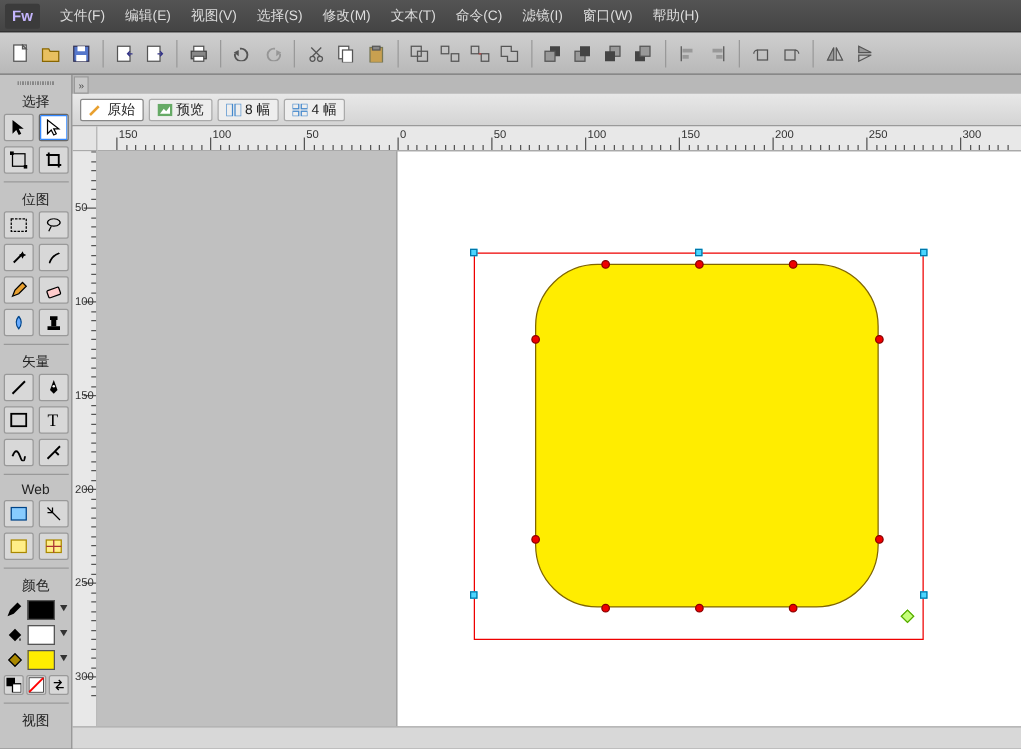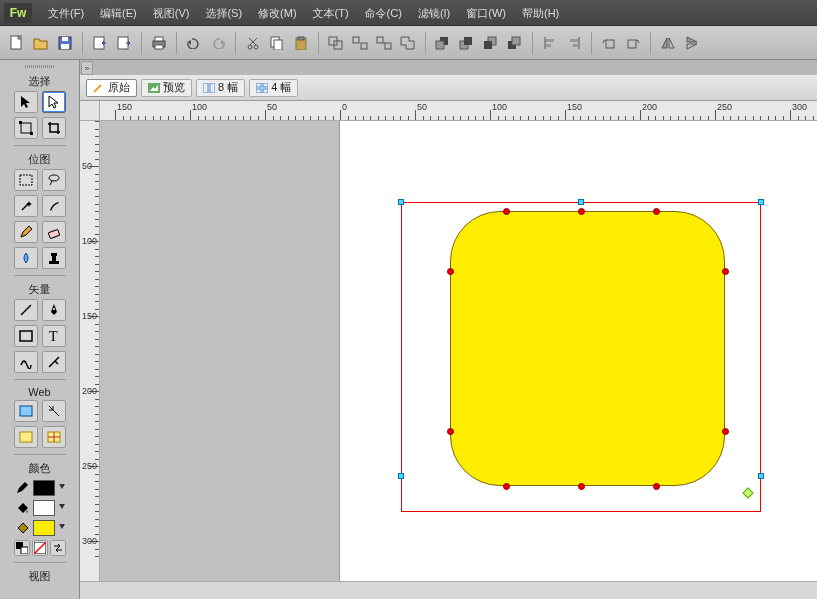--- a/index.html
+++ b/index.html
@@ -1,37 +1,37 @@
 <!DOCTYPE html>
 <html><head>
 <meta charset="utf-8">
 <style>
 * { box-sizing: border-box; margin: 0; padding: 0; user-select: none; }
 body { font-family: "Microsoft YaHei", Tahoma, sans-serif; font-size: 11px; background: #4b4b4b; width: 817px; height: 599px; overflow: hidden; position: relative; }
 
 
 .menubar { background: linear-gradient(#545454,#444); height: 26px; display: flex; align-items: center; padding: 0 4px; border-bottom: 1px solid #2a2a2a; }
-.logo { width: 28px; height: 20px; background: #3b3b3b; color: #bef264; font-weight: bold; font-size: 12px; display: flex; align-items: center; justify-content: center; border-radius: 2px; margin-right: 8px; }
+.logo { width: 28px; height: 20px; background: #3b3b3b; color: #c4b5fd; font-weight: bold; font-size: 12px; display: flex; align-items: center; justify-content: center; border-radius: 2px; margin-right: 8px; }
 .menubar .mitem { color: #ddd; padding: 0 8px; height: 26px; line-height: 26px; cursor: default; }
 .menubar-right { margin-left: auto; display: flex; align-items: center; gap: 6px; }
 .br-badge { width:20px; height:16px; background:#1a1a1a; color:#ccc; font-size:9px; display:flex; align-items:center; justify-content:center; border:1px solid #666; }
 .menubar-right svg { stroke:#ccc; fill:#ccc; }
 .zoom-box { width:60px; height:18px; background:#e8e8e8; border:1px solid #888; display:flex; align-items:center; padding:0 4px; font-size:11px; color:#000; }
 .zoom-dd { width:12px; height:18px; background:#e8e8e8; border:1px solid #888; display:flex; align-items:center; justify-content:center; }
 
 
 .maintoolbar { background: linear-gradient(#cfcfcf,#b8b8b8); height: 34px; display:flex; align-items:center; padding: 0 6px; gap: 2px; border-bottom:1px solid #888; }
 .tbtn { width:22px; height:22px; display:flex; align-items:center; justify-content:center; border:1px solid transparent; border-radius:2px; }
 .tsep { width:1px; height:22px; background:#999; margin:0 4px; }
 
 
 .content-row { display:flex; height: calc(599px - 26px - 34px); }
 
 
-.toolpanel { width:80px; background:#c4c4c4; border-right:1px solid #8a8a8a; display:flex; flex-direction:column; align-items:center; padding-top:2px; }
+.toolpanel { width:58px; background:#c4c4c4; border-right:1px solid #8a8a8a; display:flex; flex-direction:column; align-items:center; padding-top:2px; }
 .tp-grip { width:56px; height:8px; display:flex; align-items:center; justify-content:center; }
 .tp-grip::before { content:""; width:30px; height:3px; background:repeating-linear-gradient(90deg,#888 0 1px,transparent 1px 2px); }
 .tp-label { font-size:11px; color:#222; margin:4px 0 2px; }
 .tp-grid { display:grid; grid-template-columns: 24px 24px; gap:4px; margin-bottom:4px; }
 .tp-btn { width:24px; height:22px; background:#d8d8d8; border:1px solid #999; display:flex; align-items:center; justify-content:center; border-radius:2px; }
 .tp-btn.sel { background:#fff; border-color:#666; box-shadow:inset 0 0 0 1px #38f; }
 .tp-hr { width:52px; height:1px; background:#999; margin:2px 0; }
 .swatch-row { display:flex; align-items:center; gap:4px; margin:2px 0; }
 .swatch { width:22px; height:16px; border:1px solid #555; }
 

